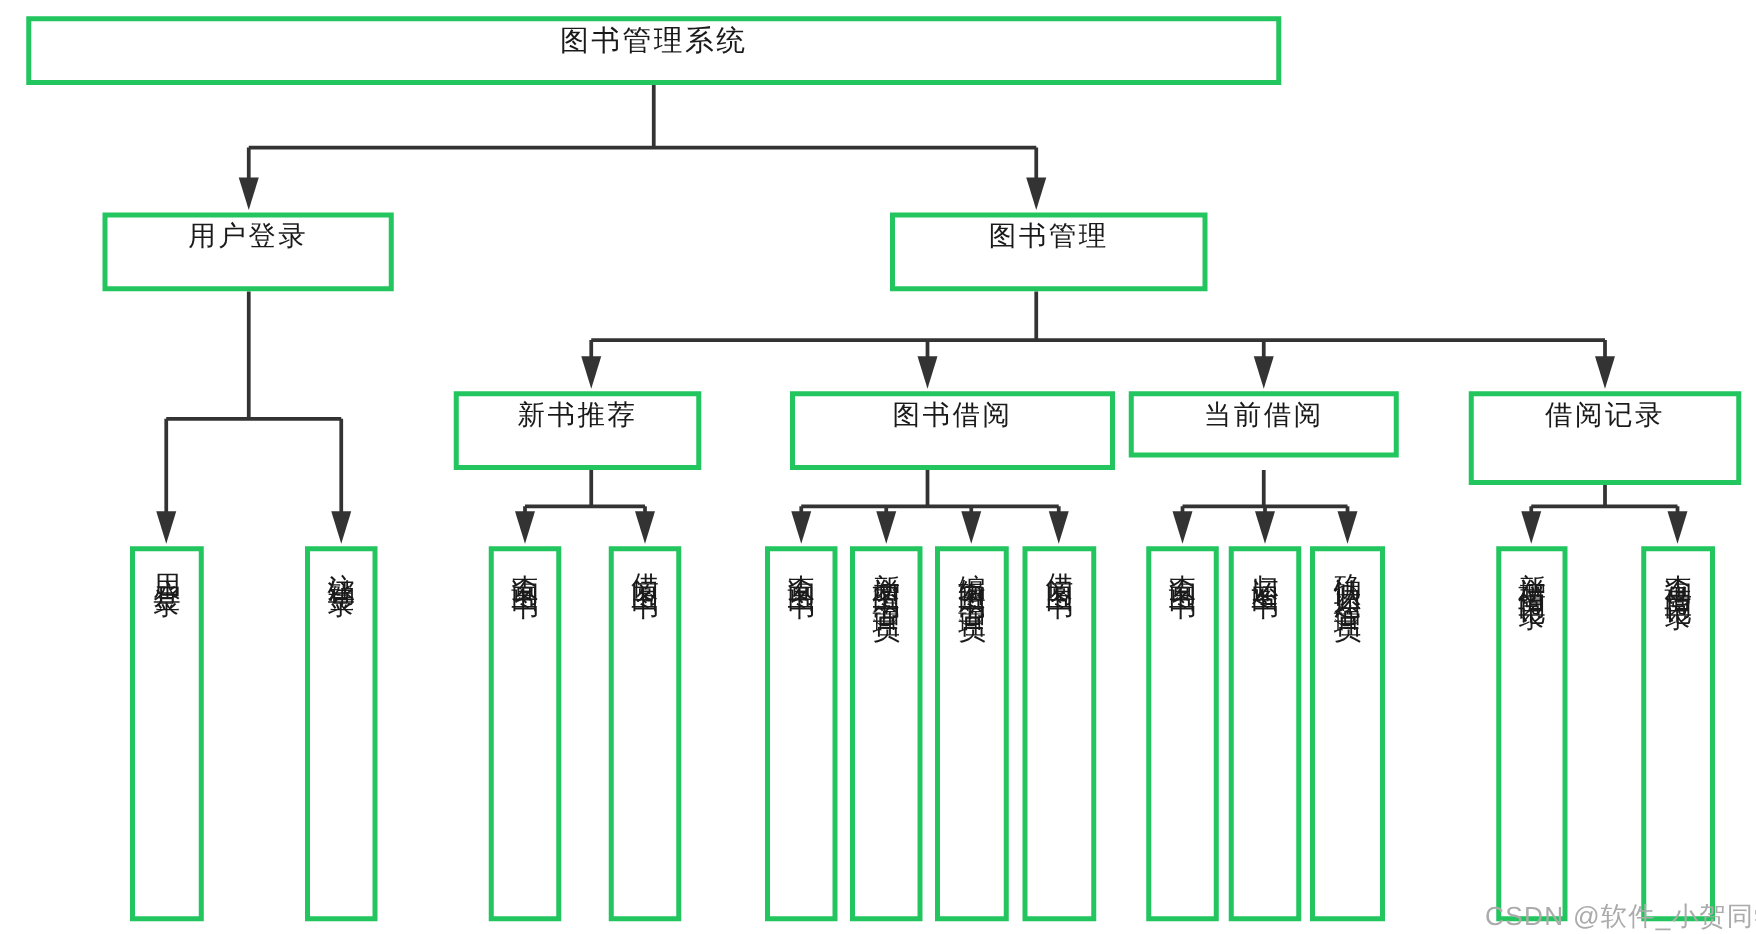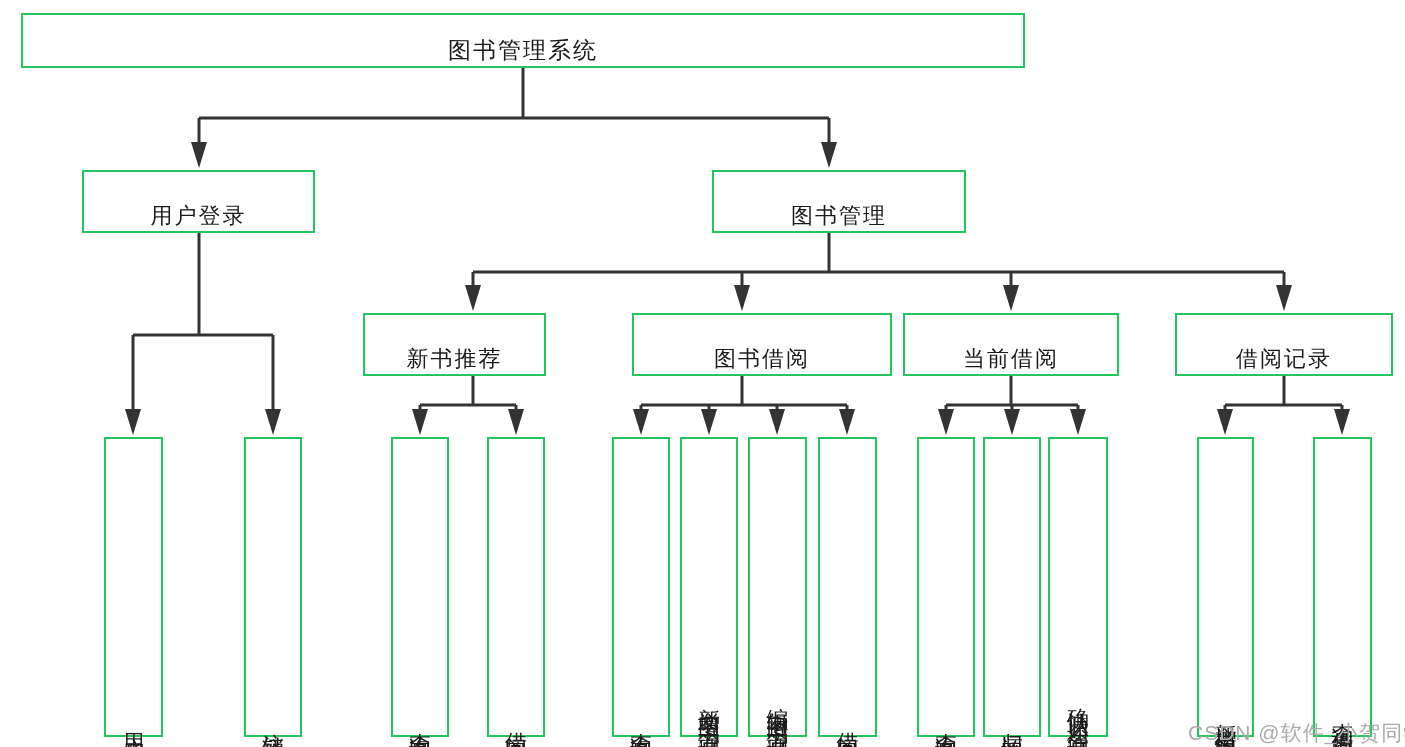--- a/index.html
+++ b/index.html
@@ -4,22 +4,22 @@
 <style>
   html,body{margin:0;padding:0;background:#ffffff;}
   #stage{
     position:relative;width:1405px;height:747px;background:#ffffff;overflow:hidden;
     font-family:"Liberation Sans","DejaVu Sans",sans-serif;color:#1a1a1a;
   }
   #wires{position:absolute;left:0;top:0;width:1405px;height:747px;}
   #wires line,#wires path{stroke:#333333;stroke-width:3;fill:none;}
   #wires polygon{fill:#333333;stroke:none;}
   .box{
-    position:absolute;box-sizing:border-box;border:2px solid #22c55e;background:#ffffff;
-    display:flex;align-items:flex-end;justify-content:center;text-align:center;
+    position:absolute;box-sizing:border-box;border:4px solid #22c55e;background:#ffffff;
+    display:flex;align-items:flex-start;justify-content:center;text-align:center;
   }
   .hlabel{font-size:22px;letter-spacing:2px;white-space:nowrap;}
   .top .hlabel{font-size:23px;}
   .vtext{
     writing-mode:vertical-rl;text-orientation:mixed;
     font-size:22px;letter-spacing:5px;line-height:1;white-space:nowrap;
   }
   #watermark{
     position:absolute;left:1188px;top:719px;font-size:21px;color:#ababab;
     white-space:nowrap;letter-spacing:1px;
@@ -96,30 +96,30 @@
     <span class="hlabel">图书管理系统</span>
   </div>
 
   <div class="box" style="left:82px;top:170px;width:233px;height:63px">
     <span class="hlabel">用户登录</span>
   </div>
   <div class="box" style="left:712px;top:170px;width:254px;height:63px">
     <span class="hlabel">图书管理</span>
   </div>
 
-  <div class="box" style="left:363px;top:313px;width:183px;height:63px">
+  <div class="box" style="left:363px;top:313px;width:198px;height:63px">
     <span class="hlabel">新书推荐</span>
   </div>
   <div class="box" style="left:632px;top:313px;width:260px;height:63px">
     <span class="hlabel">图书借阅</span>
   </div>
-  <div class="box" style="left:903px;top:313px;width:216px;height:63px">
+  <div class="box" style="left:903px;top:313px;width:216px;height:53px">
     <span class="hlabel">当前借阅</span>
   </div>
-  <div class="box" style="left:1175px;top:313px;width:218px;height:63px">
+  <div class="box" style="left:1175px;top:313px;width:218px;height:75px">
     <span class="hlabel">借阅记录</span>
   </div>
 
   <div class="box leaf" style="left:104px;top:437px;width:59px;height:300px">
     <span class="vtext">用户登录</span>
   </div>
   <div class="box leaf" style="left:244px;top:437px;width:58px;height:300px">
     <span class="vtext">注销登录</span>
   </div>
 

